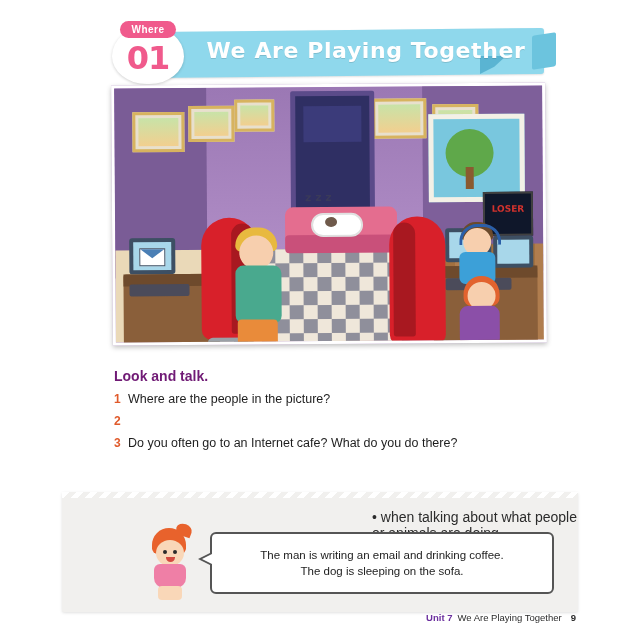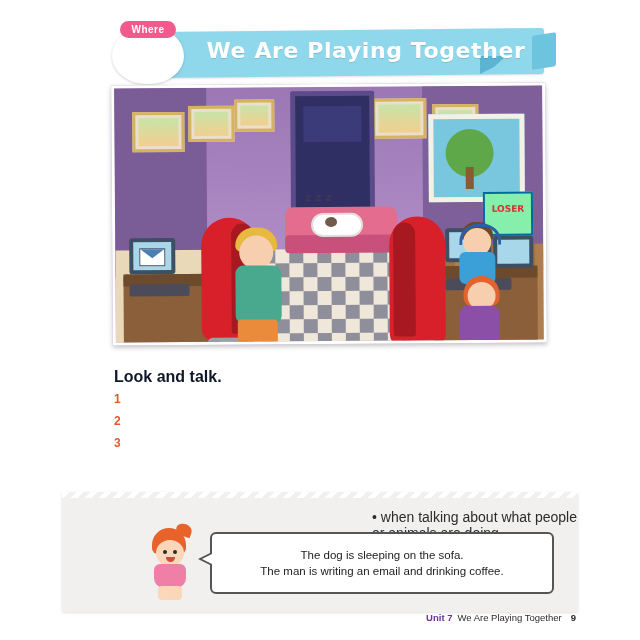--- a/index.html
+++ b/index.html
@@ -408,22 +408,22 @@
     position: absolute;
     left: 344px; top: 220px;
     width: 40px; height: 40px;
     background: #8b4fa8;
     border-radius: 8px;
   }
   .poster {
     position: absolute;
     right: 10px; top: 106px;
     width: 46px; height: 40px;
-    background: #86efac;
-    border: 2px solid #0369a1;
+    background: #0f172a;
+    border: 2px solid #404040;
   }
   .poster-text {
     position: absolute;
     left: 0; right: 0; top: 10px;
     text-align: center;
     font-size: 9px;
     font-weight: bold;
     color: #d2322d;
     font-family: "DejaVu Sans", sans-serif;
   }
@@ -432,23 +432,23 @@
     right: 0; bottom: 0;
     width: 108px; height: 96px;
     background: repeating-linear-gradient(90deg,#b07d4e 0 10px,#a3713f 10px 20px);
   }
 
   
   .section-head {
     position: absolute;
     left: 114px;
     top: 368px;
-    font-size: 16px;
-    font-weight: bold;
-    color: #0f172a;
+    font-size: 14px;
+    font-weight: bold;
+    color: #701a75;
   }
   .q-list {
     position: absolute;
     left: 114px;
     top: 392px;
     width: 420px;
   }
   .q-item {
     display: flex;
     align-items: flex-start;
@@ -648,20 +648,21 @@
 
 <div class="page">
 
   <div class="banner-wrap">
     <div class="ribbon"></div>
     <div class="ribbon-tail-left"></div>
     <div class="ribbon-tail-right"></div>
     <div class="banner-title">We Are Playing Together</div>
     <div class="unit-badge">
       <div class="unit-badge-tag">Where</div>
+      <div class="unit-badge-num">01</div>
     </div>
   </div>
 
   <div class="illus">
     <div class="wall"></div>
     <div class="wall-left"></div>
     <div class="wall-right"></div>
 
     <div class="pic p1">
         <div class="pic-inner"></div>
@@ -744,26 +745,28 @@
     <div class="girl-hair"></div>
     <div class="girl-head"></div>
     <div class="girl-body"></div>
   </div>
 
   <div class="section-head">Look and talk.</div>
 
   <div class="q-list">
     <div class="q-item">
       <div class="q-num">1</div>
+      <div class="q-text">Where are the people in the picture?</div>
     </div>
     <div class="q-item">
       <div class="q-num">2</div>
     </div>
     <div class="q-item">
       <div class="q-num">3</div>
+      <div class="q-text">Do you often go to an Internet cafe? What do you do there?</div>
     </div>
   </div>
 
   <div class="bottom-panel">
     <div class="torn-edge"></div>
 
 
     <div class="hint">• when talking about what people or animals are doing</div>
 
     <div class="mascot">
@@ -772,22 +775,22 @@
       <div class="mascot-face"></div>
       <div class="mascot-eye l"></div>
       <div class="mascot-eye r"></div>
       <div class="mascot-mouth"></div>
       <div class="mascot-body"></div>
       <div class="mascot-legs"></div>
     </div>
 
     <div class="bubble">
       <div class="bubble-lines">
+        <div>The man is writing an email and drinking coffee.</div>
         <div>The dog is sleeping on the sofa.</div>
-        <div>The man is writing an email and drinking coffee.</div>
       </div>
     </div>
   </div>
 
   <div class="footer">
     <div class="footer-unit">Unit  7</div>
     <div class="footer-title">We Are Playing Together</div>
     <div class="footer-page">9</div>
   </div>
 

